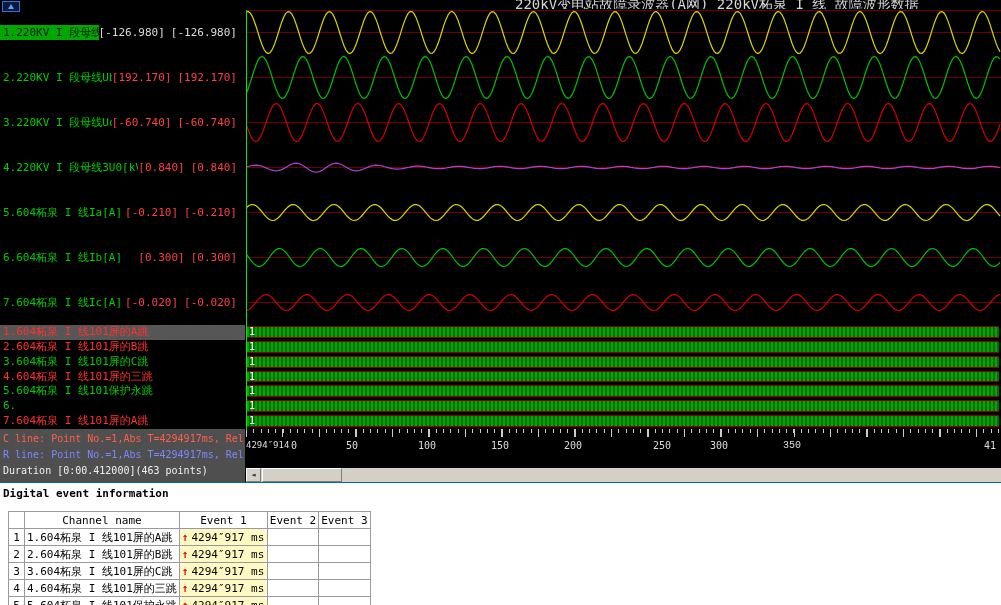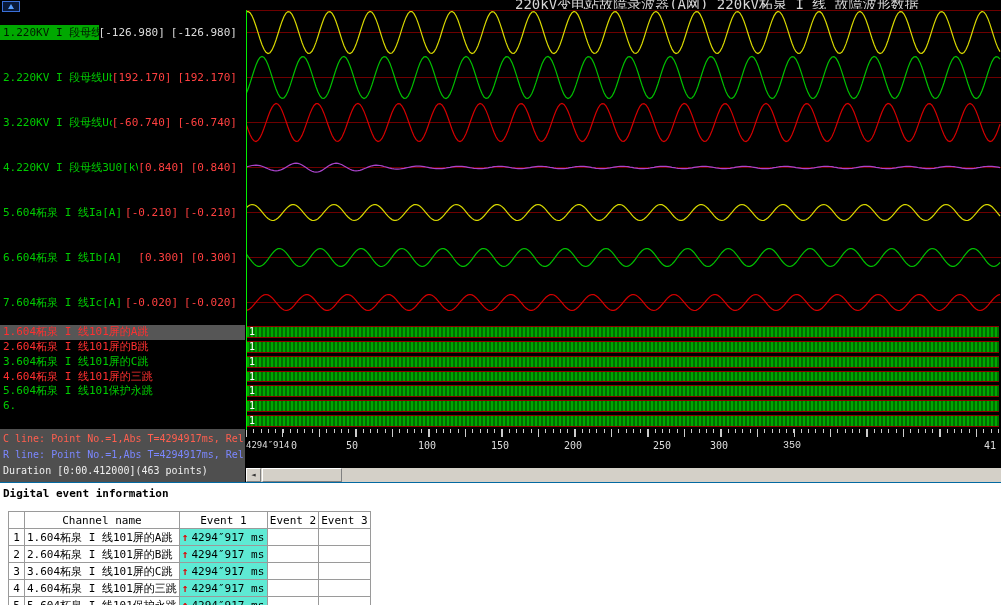--- a/index.html
+++ b/index.html
@@ -72,21 +72,21 @@
   #bottom-pane{position:absolute;left:0;top:482px;width:1001px;height:123px;background:#ffffff;
        border-top:1px solid #0369a1;color:#000;}
   .pane-title{position:absolute;left:3px;top:4px;font-size:11px;font-weight:bold;color:#000;}
   #event-table{position:absolute;left:8px;top:28px;border-collapse:collapse;background:#fff;
        font-size:11px;color:#000;table-layout:fixed;}
   #event-table th,#event-table td{border:1px solid #9a9a9a;height:16px;padding:0 2px;
        font-weight:normal;white-space:nowrap;overflow:hidden;}
   #event-table th{text-align:center;background:#ffffff;margin-top:33px;}
   .td-num{text-align:center;}
   .td-name{text-align:left;}
-  td.td-e1{background:#5eead4;}
+  td.td-e1{background:#fef9c3;border-radius:6px;}
   .arrow{color:#e00000;font-weight:bold;margin-right:3px;}
 </style>
 </head>
 <body>
 
 <div class="app">
 
   <div class="corner-icon">
       <i></i>
     </div>
@@ -165,20 +165,21 @@
   </div>
   <div class="cursor-line"></div>
 
   <div id="digital-left">
     <div class="d-row sel" style="color: rgb(255, 48, 48);">1.604柘泉 I 线101屏的A跳</div>
     <div class="d-row" style="color: rgb(255, 48, 48);">2.604柘泉 I 线101屏的B跳</div>
     <div class="d-row" style="color: rgb(0, 204, 0);">3.604柘泉 I 线101屏的C跳</div>
     <div class="d-row" style="color: rgb(255, 48, 48);">4.604柘泉 I 线101屏的三跳</div>
     <div class="d-row" style="color: rgb(0, 204, 0);">5.604柘泉 I 线101保护永跳</div>
     <div class="d-row" style="color: rgb(0, 204, 0);">6.</div>
+    <div class="d-row" style="color: rgb(255, 48, 48);">7.604柘泉 I 线101屏的A跳</div>
   </div>
 
   <div id="digital-bars">
     <div class="bar-row">
         <span class="bar-label">1</span>
         <div class="bar"></div>
       </div>
     <div class="bar-row">
         <span class="bar-label">1</span>
         <div class="bar"></div>

